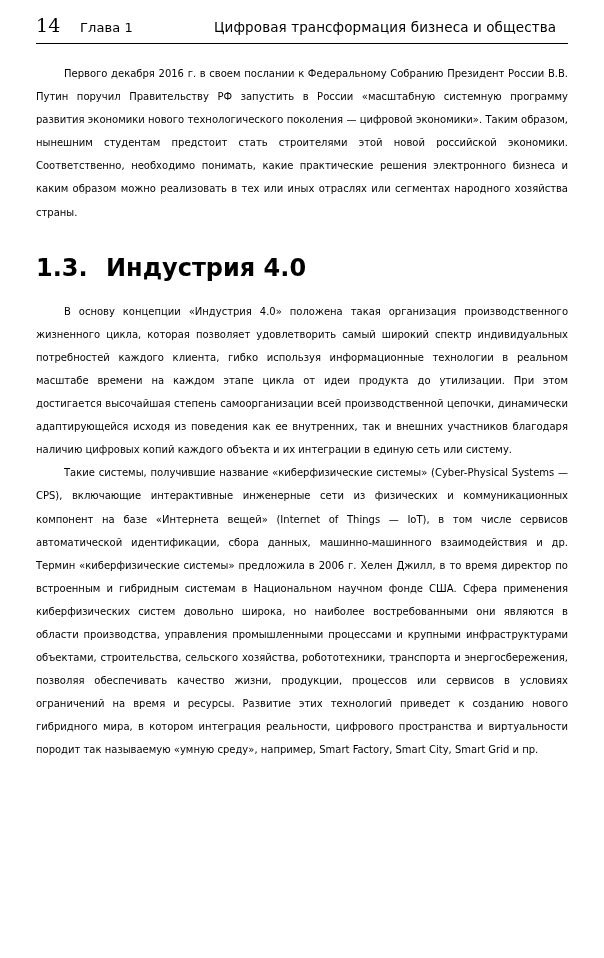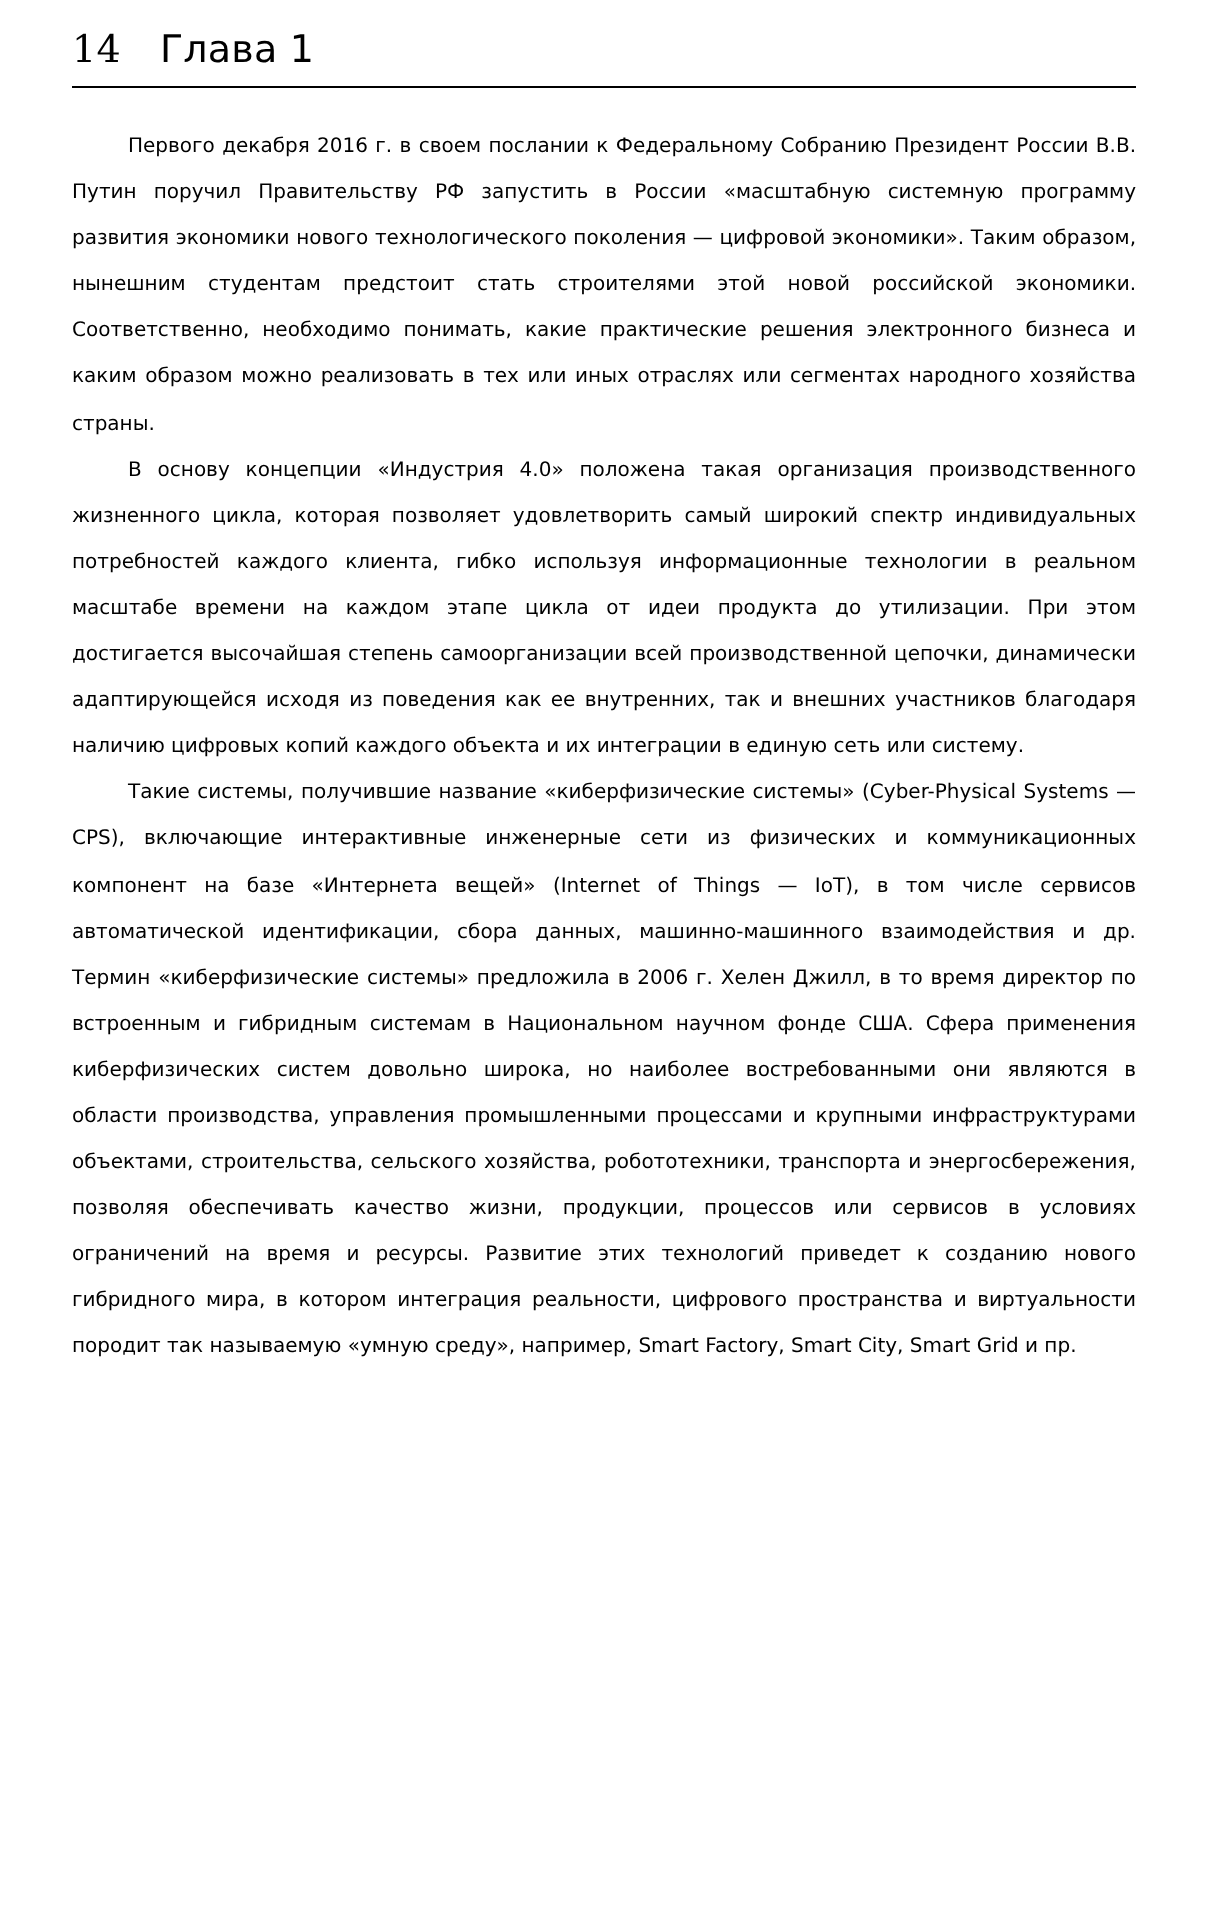--- a/index.html
+++ b/index.html
@@ -28,21 +28,21 @@
     font-size: 13.5px;
     letter-spacing: 0.1px;
   }
   .page-number {
     font-size: 19px;
     font-family: "DejaVu Serif", serif;
     width: 44px;
     flex: 0 0 auto;
   }
   .chapter-label {
-    font-size: 19px;
+    font-size: 13px;
     width: 134px;
     flex: 0 0 auto;
   }
   .head-title {
     font-size: 13.5px;
     flex: 1 1 auto;
   }
   .rule {
     height: 1px;
     background: #000;
@@ -84,27 +84,32 @@
   }
 </style>
 </head>
 <body>
 
 <div class="page">
 
   <div class="running-head">
     <div class="page-number">14</div>
     <div class="chapter-label">Глава 1</div>
+    <div class="head-title">Цифровая трансформация бизнеса и общества</div>
   </div>
 
   <div class="rule"></div>
 
   <div class="body-text para-block-1">
     <p>Первого декабря 2016 г. в своем послании к Федеральному Собранию Президент России В.В. Путин поручил Правительству РФ запустить в России «масштабную системную программу развития экономики нового технологического поколения — цифровой экономики». Таким образом, нынешним студентам предстоит стать строителями этой новой российской экономики. Соответственно, необходимо понимать, какие практические решения электронного бизнеса и каким образом можно реализовать в тех или иных отраслях или сегментах народного хозяйства страны.</p>
   </div>
 
+  <div class="section-heading">
+    <div class="section-number">1.3.</div>
+    <div class="section-title">Индустрия 4.0</div>
+  </div>
 
   <div class="body-text para-block-2">
     <p>В основу концепции «Индустрия 4.0» положена такая организация производственного жизненного цикла, которая позволяет удовлетворить самый широкий спектр индивидуальных потребностей каждого клиента, гибко используя информационные технологии в реальном масштабе времени на каждом этапе цикла от идеи продукта до утилизации. При этом достигается высочайшая степень самоорганизации всей производственной цепочки, динамически адаптирующейся исходя из поведения как ее внутренних, так и внешних участников благодаря наличию цифровых копий каждого объекта и их интеграции в единую сеть или систему.</p>
     <p>Такие системы, получившие название «киберфизические системы» (Cyber-Physical Systems — CPS), включающие интерактивные инженерные сети из физических и коммуникационных компонент на базе «Интернета вещей» (Internet of Things — IoT), в том числе сервисов автоматической идентификации, сбора данных, машинно-машинного взаимодействия и др. Термин «киберфизические системы» предложила в 2006 г. Хелен Джилл, в то время директор по встроенным и гибридным системам в Национальном научном фонде США. Сфера применения киберфизических систем довольно широка, но наиболее востребованными они являются в области производства, управления промышленными процессами и крупными инфраструктурами объектами, строительства, сельского хозяйства, робототехники, транспорта и энергосбережения, позволяя обеспечивать качество жизни, продукции, процессов или сервисов в условиях ограничений на время и ресурсы. Развитие этих технологий приведет к созданию нового гибридного мира, в котором интеграция реальности, цифрового пространства и виртуальности породит так называемую «умную среду», например, Smart Factory, Smart City, Smart Grid и пр.</p>
   </div>
 
 </div>
 
 </body></html>

